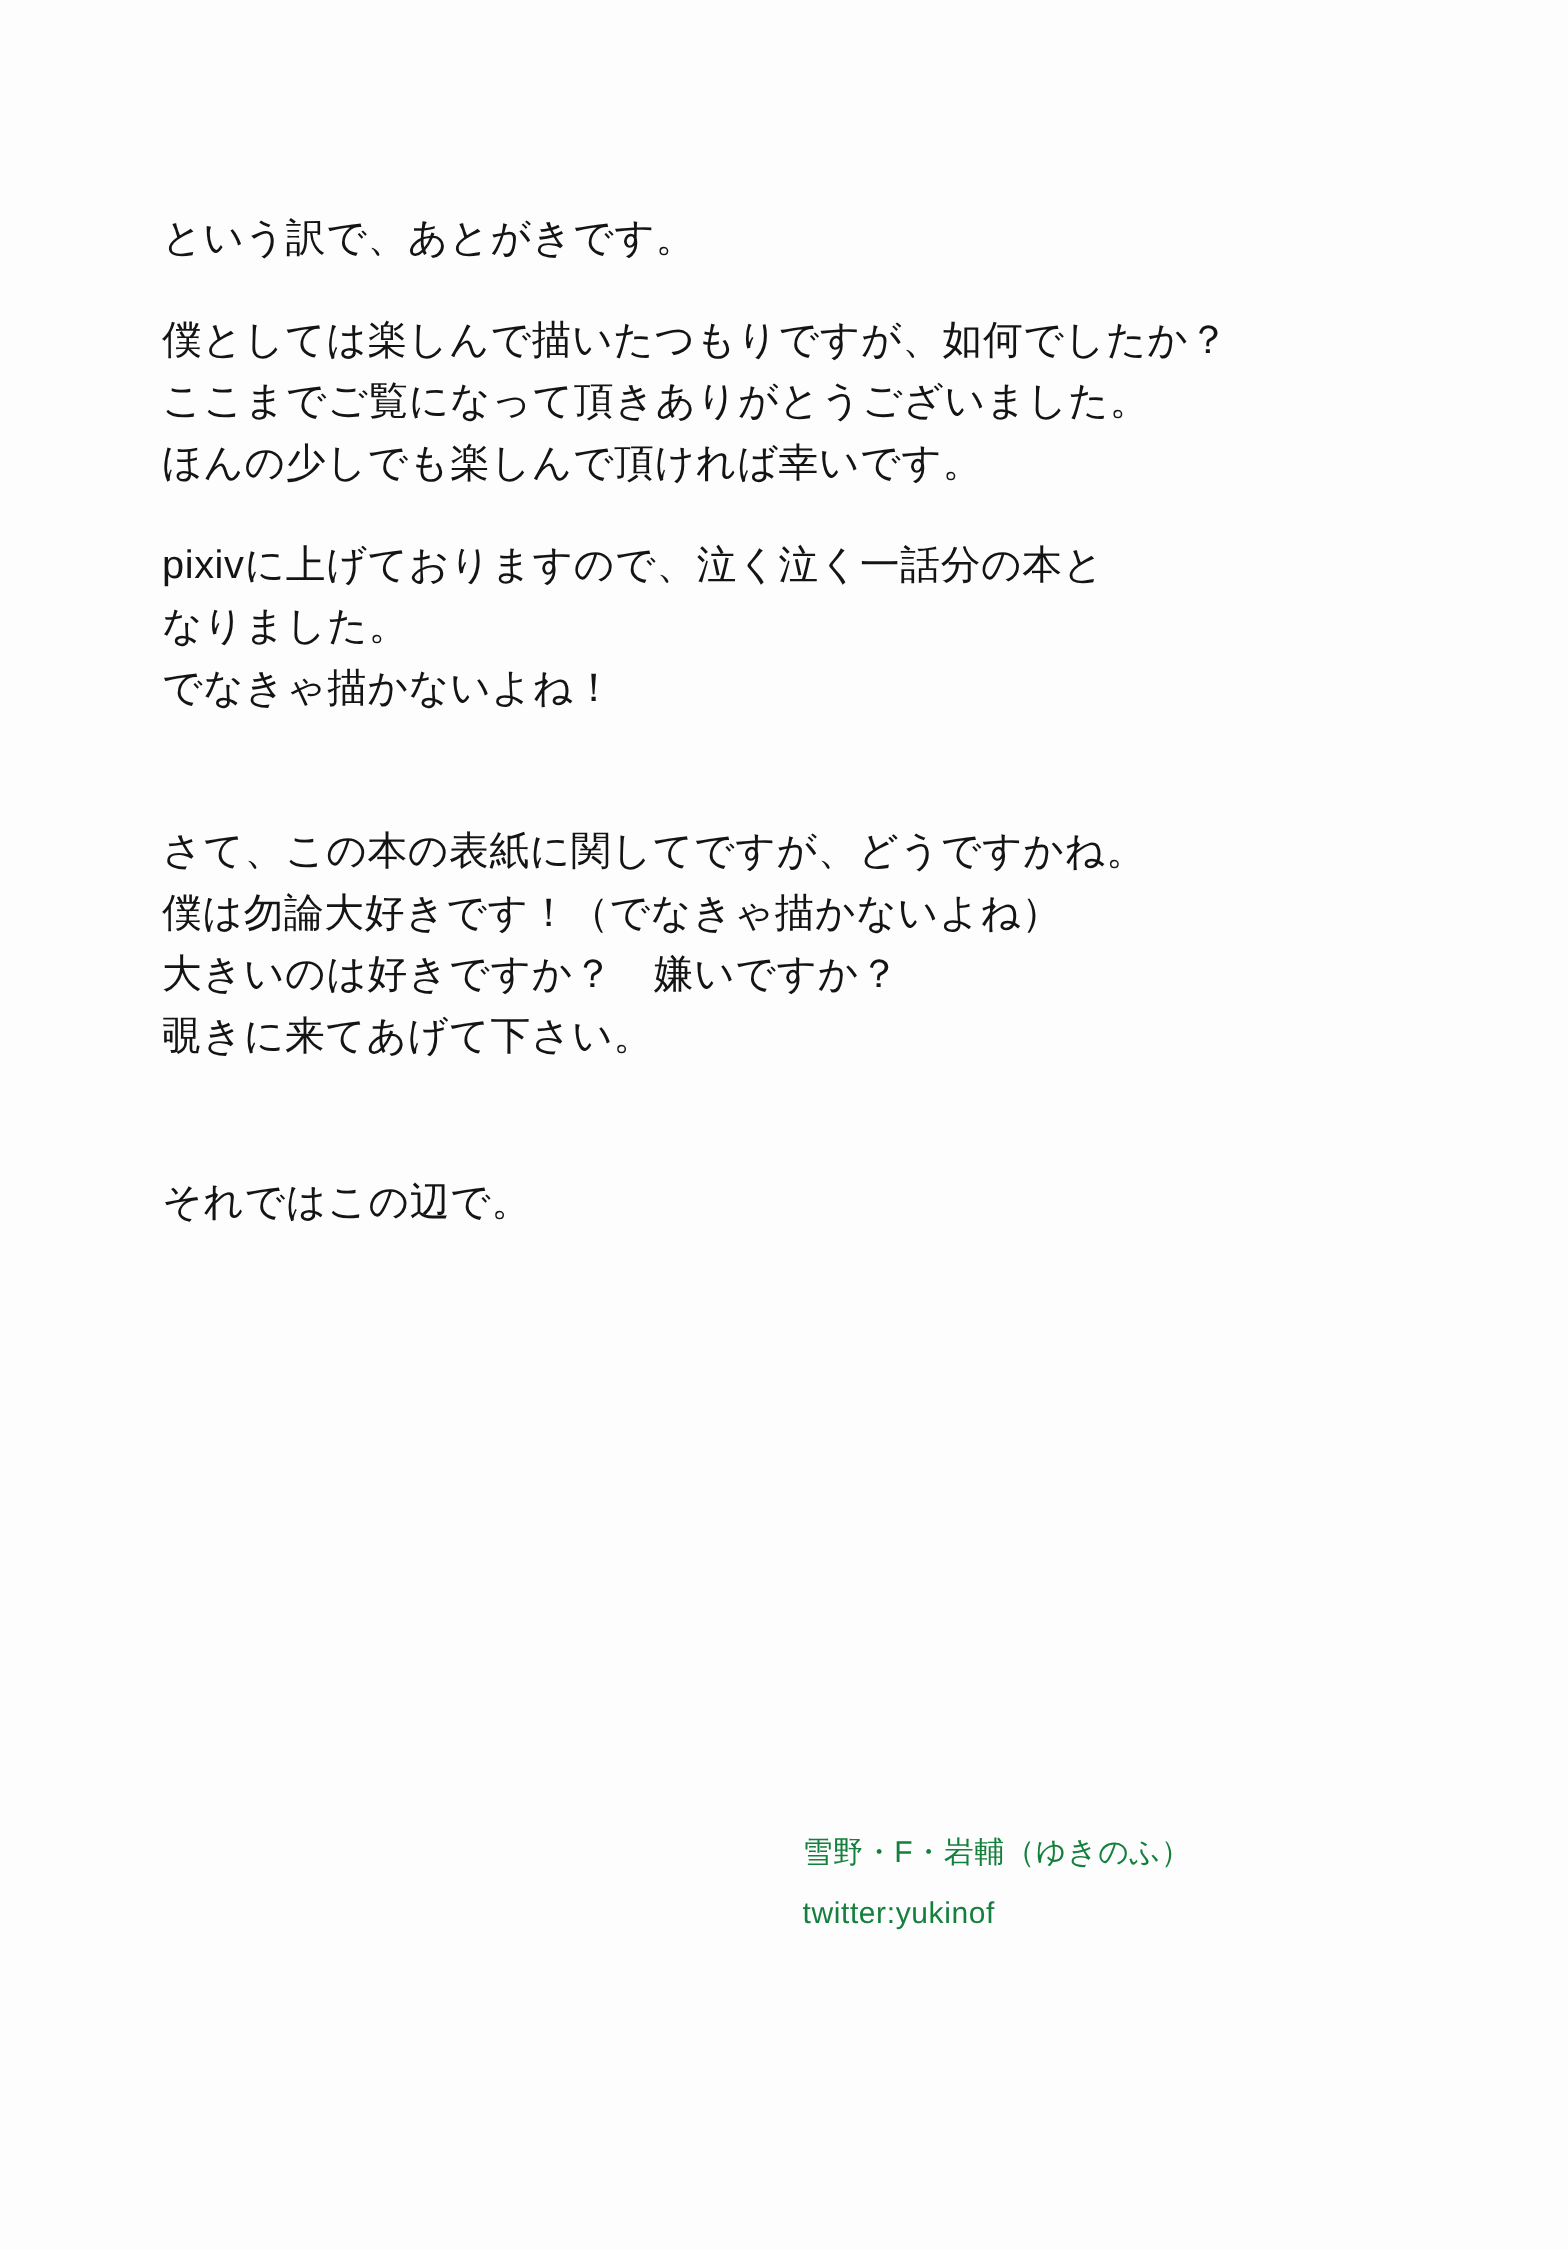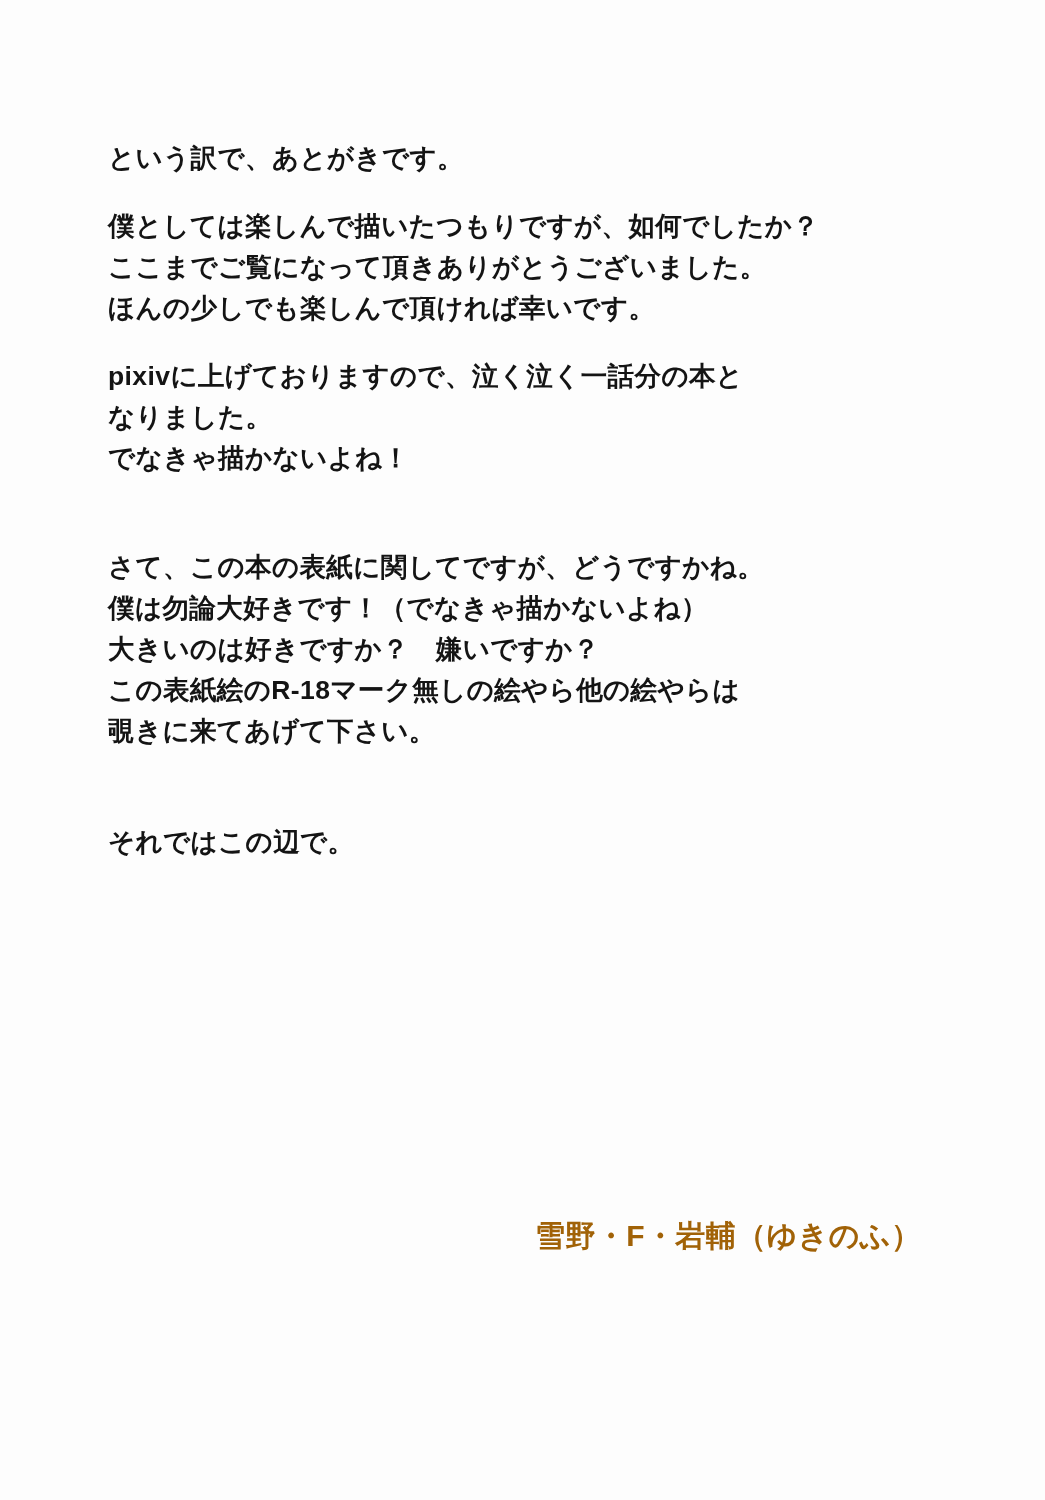--- a/index.html
+++ b/index.html
@@ -8,21 +8,20 @@
     background: #ffffff;
   }
   .page {
     position: relative;
     width: 1045px;
     height: 1500px;
     background: #fdfdfd;
     overflow: hidden;
     font-family: "Liberation Sans", sans-serif;
     color: #1a1a1a;
-    font-weight: bold;
   }
   .afterword {
     position: absolute;
     left: 108px;
     top: 138px;
     width: 860px;
   }
   .para {
     margin: 0 0 0 0;
     font-size: 26.5px;
@@ -36,24 +35,24 @@
   .gap-lg { height: 68px; }
   .gap-xl { height: 70px; }
 
   .signature {
     position: absolute;
     left: 535px;
     top: 1215px;
     width: 460px;
   }
   .sig-line {
-    font-size: 30px;
+    font-size: 20px;
     line-height: 41px;
     letter-spacing: 0.4px;
-    color: #a16207;
+    color: #15803d;
     white-space: pre-wrap;
   }
 </style>
 </head>
 <body>
 
 <div class="page">
 
   <div class="afterword">
 
@@ -69,26 +68,26 @@
 
     <p class="para">pixivに上げておりますので、泣く泣く一話分の本と</p>
     <p class="para">なりました。</p>
     <p class="para">でなきゃ描かないよね！</p>
 
     <div class="gap-lg"></div>
 
     <p class="para">さて、この本の表紙に関してですが、どうですかね。</p>
     <p class="para">僕は勿論大好きです！（でなきゃ描かないよね）</p>
     <p class="para">大きいのは好きですか？　嫌いですか？</p>
-    <p class="para">この表紙絵のR-18マーク無しの絵やら他の絵やらは</p>
     <p class="para">覗きに来てあげて下さい。</p>
 
     <div class="gap-xl"></div>
 
     <p class="para">それではこの辺で。</p>
 
   </div>
 
   <div class="signature">
     <div class="sig-line">雪野・F・岩輔（ゆきのふ）</div>
+    <div class="sig-line">twitter:yukinof</div>
   </div>
 
 </div>
 
 </body></html>

